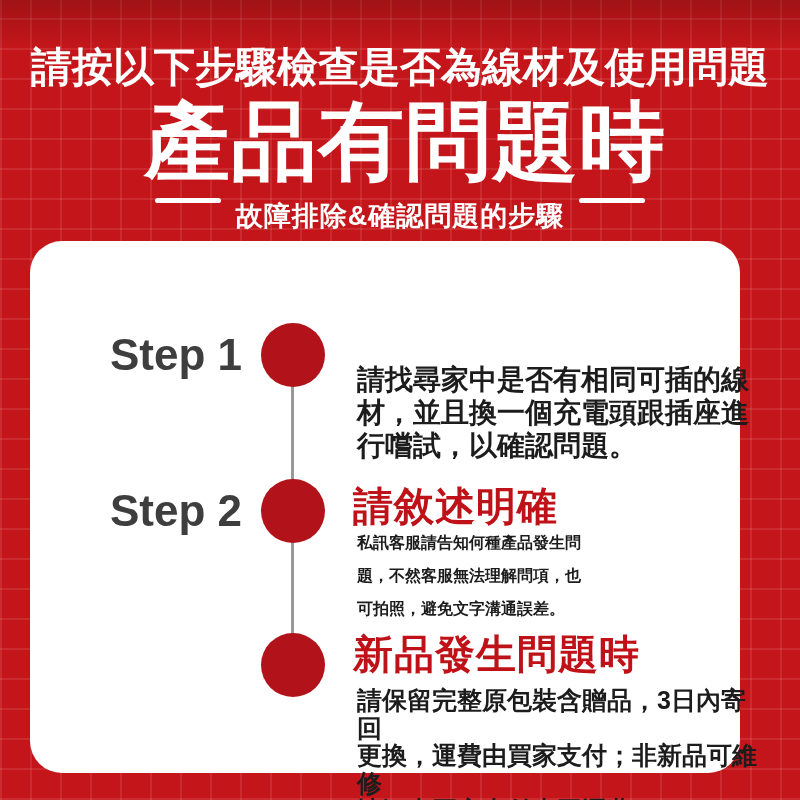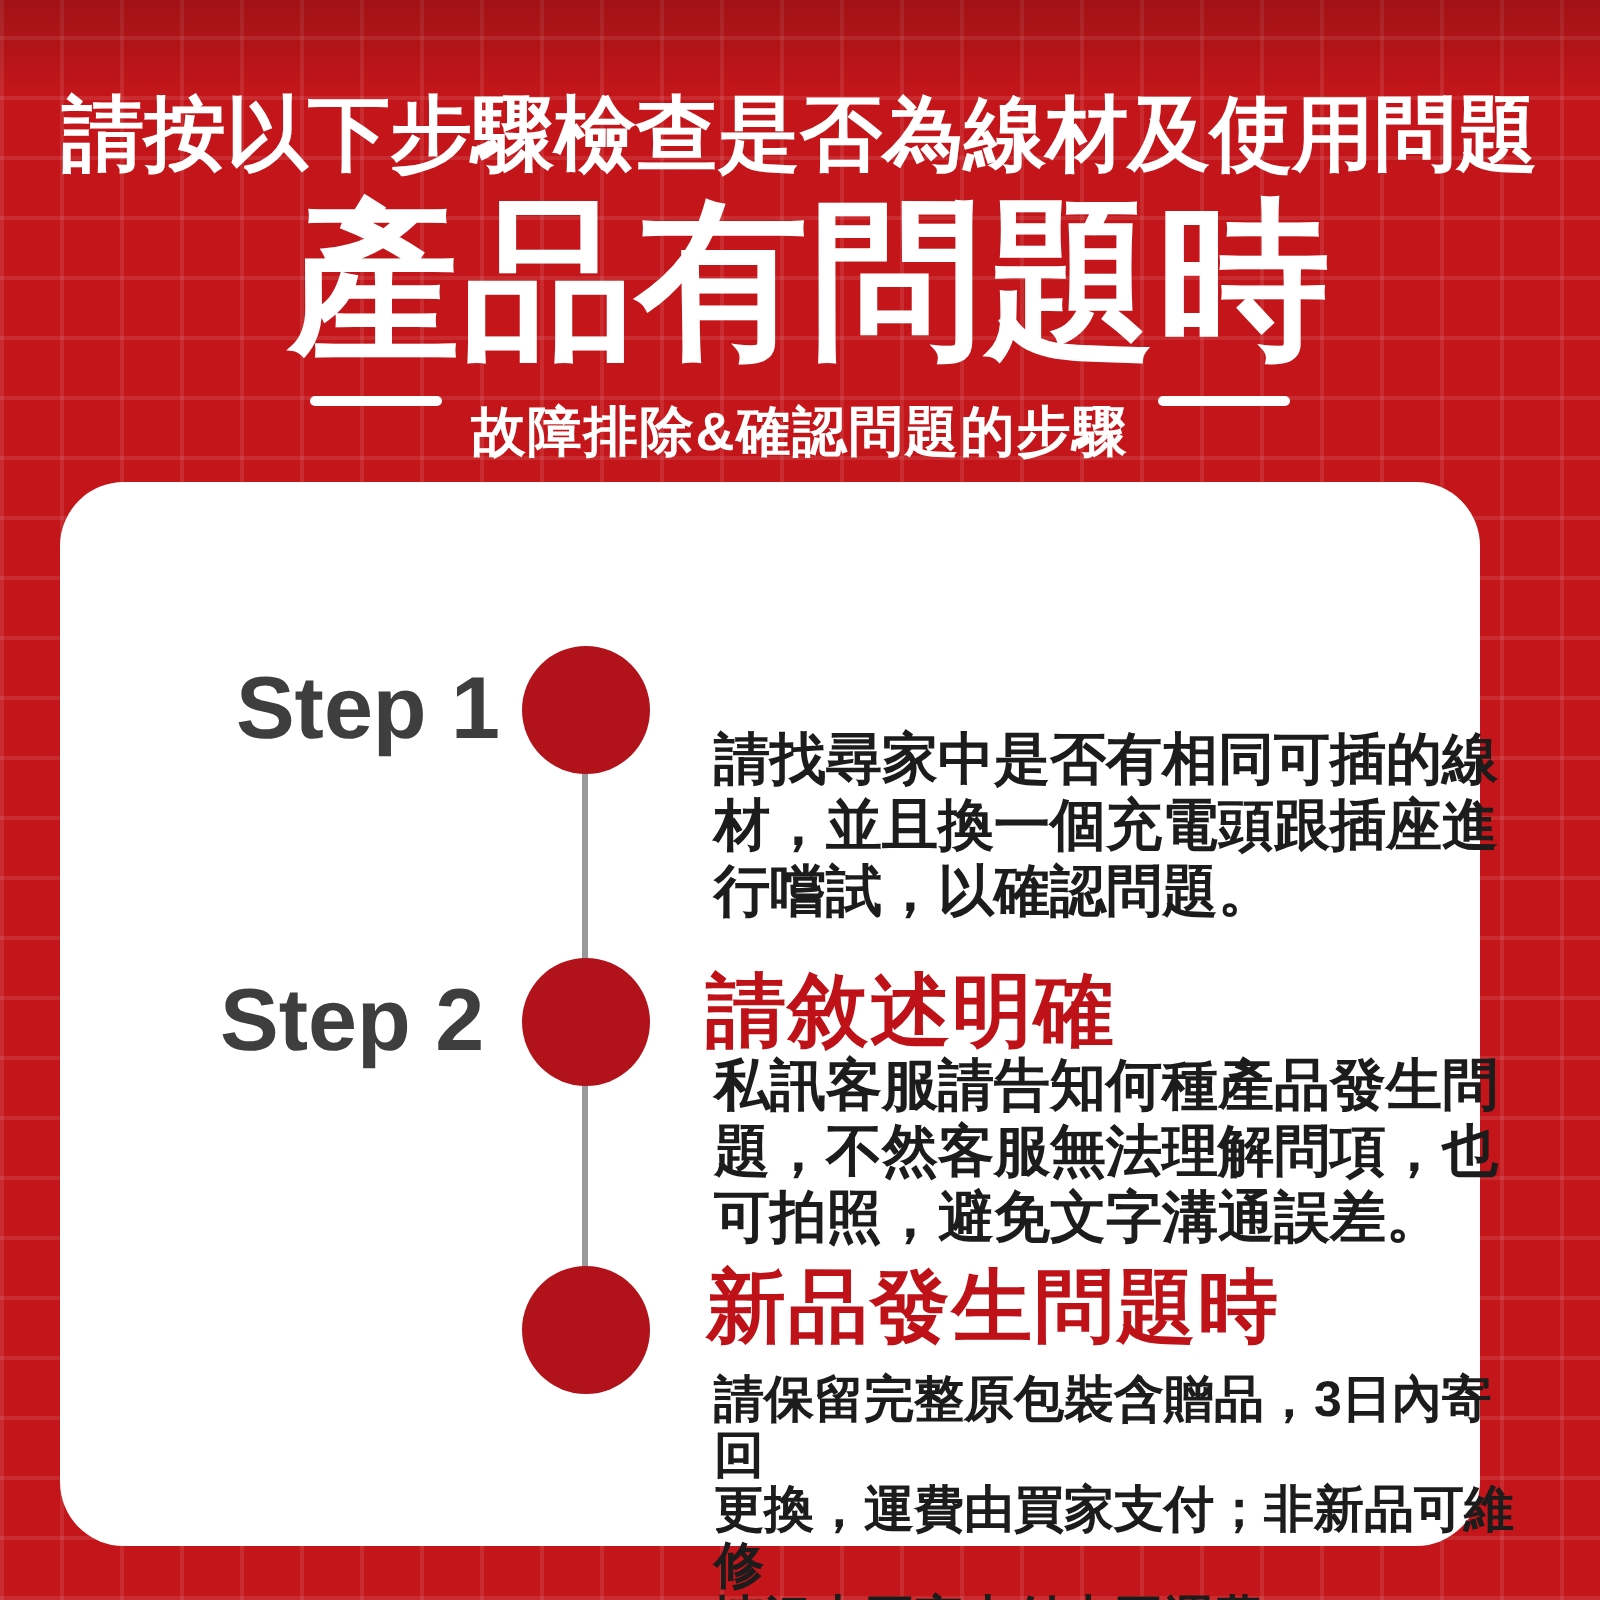--- a/index.html
+++ b/index.html
@@ -98,21 +98,21 @@
   .step-label {
     position: absolute;
     left: 110px;
     width: 140px;
     color: #3e3e3e;
     font-weight: 700;
     font-size: 44px;
     line-height: 64px;
     white-space: nowrap;
   }
-  .label-1 { top: 323px; text-align: right; }
+  .label-1 { top: 323px; }
   .label-2 { top: 479px; }
   .label-3 { top: 633px; }
 
   
   .step-title {
     position: absolute;
     left: 353px;
     width: 400px;
     margin: 0;
     color: #bf1218;
@@ -129,21 +129,21 @@
   .step-body {
     position: absolute;
     left: 353px;
     width: 405px;
     margin: 4px;
     color: #1c1c1c;
     font-weight: 700;
     white-space: pre-line;
   }
   .body-1 { top: 359px; font-size: 28px; line-height: 33px; }
-  .body-2 { top: 522px; font-size: 28px; line-height: 33px; }
+  .body-2 { top: 522px; font-size: 16px; line-height: 33px; }
   .body-3 { top: 683px; font-size: 25px; line-height: 27.5px; }
 </style>
 </head>
 <body>
 
 <div class="canvas">
 
   <div class="header-line1">請按以下步驟檢查是否為線材及使用問題</div>
 
   <div class="header-title">產品有問題時</div>

